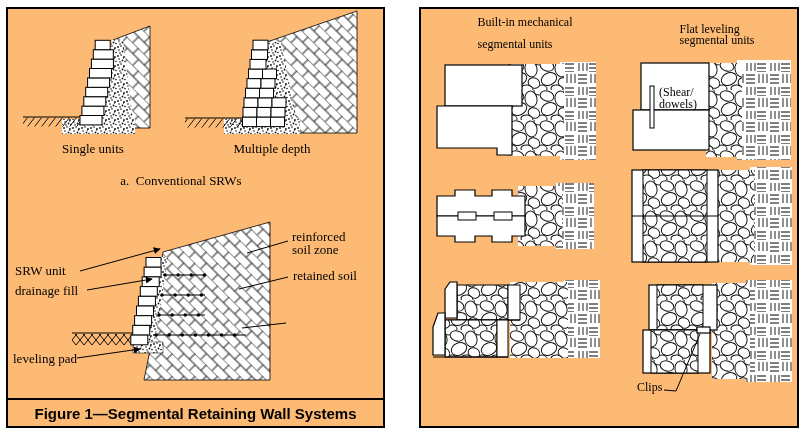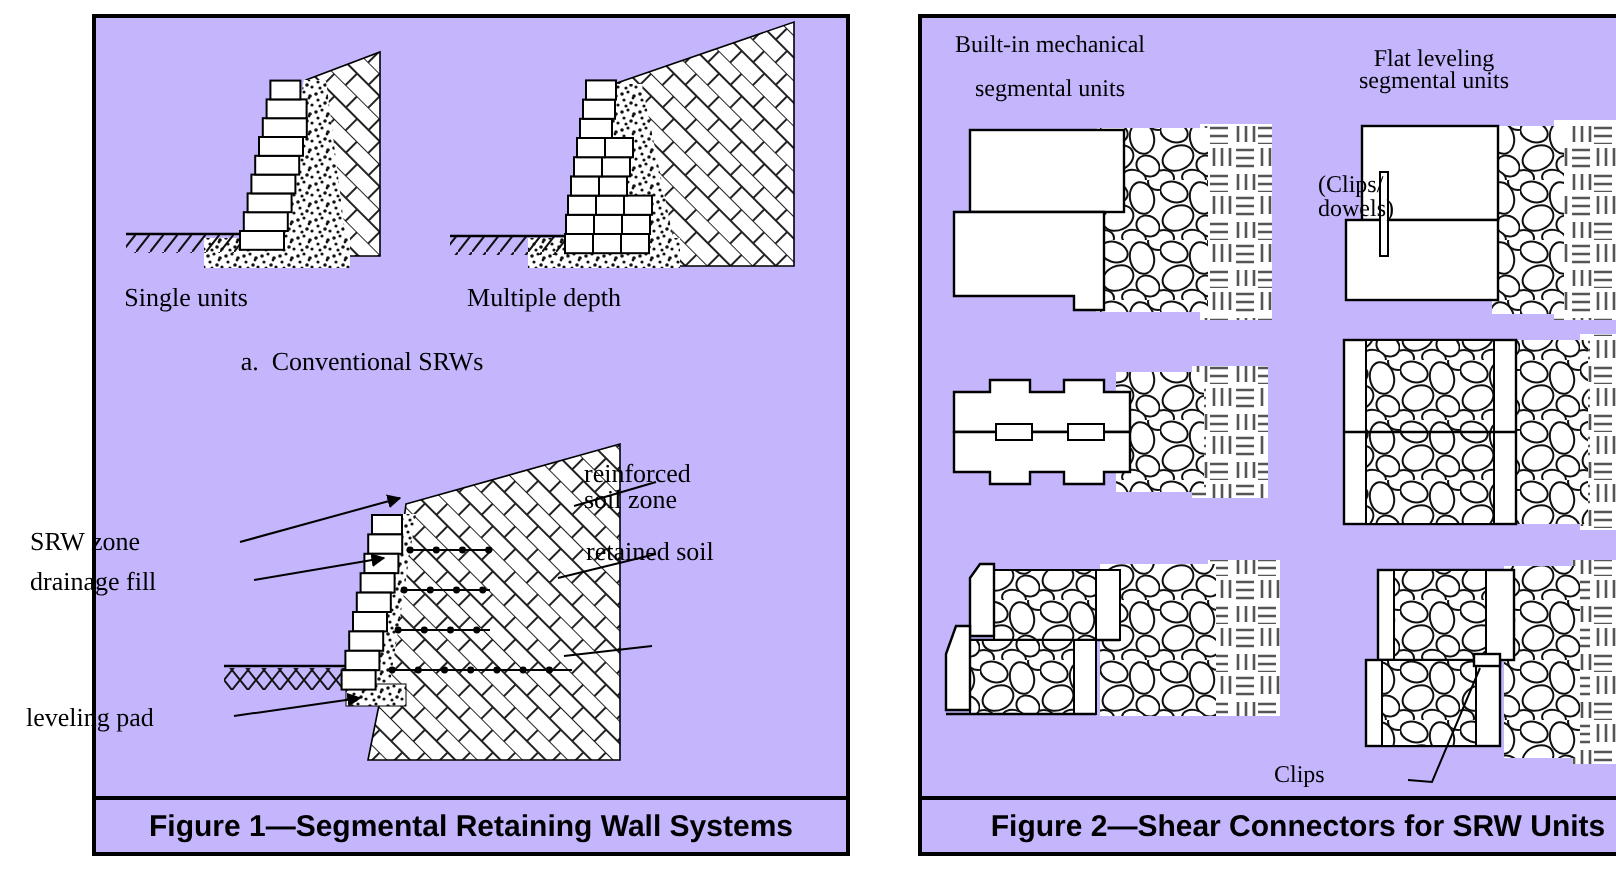--- a/index.html
+++ b/index.html
@@ -1,26 +1,26 @@
 <!DOCTYPE html>
 <html><head>
 <meta charset="utf-8">
 <style>
   html,body{margin:0;padding:0;background:#ffffff;}
   .page{position:relative;width:808px;height:436px;background:#fff;overflow:hidden;
         font-family:"Liberation Serif", serif;color:#000;}
-  .panel{position:absolute;border:2px solid #000;background:#c4b5fd;box-sizing:content-box;margin-left:40px;}
+  .panel{position:absolute;border:2px solid #000;background:#fdba74;box-sizing:content-box;}
   #panel1{left:6px;top:7px;width:375px;height:417px;}
   #panel2{left:419px;top:7px;width:376px;height:417px;}
   .titlebar{position:absolute;left:0;right:0;bottom:0;height:26px;border-top:2px solid #000;
         display:flex;align-items:center;justify-content:center;
         font-family:"Liberation Sans", sans-serif;font-weight:bold;font-size:15px;white-space:pre;}
   .draw{position:absolute;left:0;top:0;}
   .lbl{position:absolute;font-size:13px;line-height:13px;white-space:pre;}
-  .center{transform:translateX(-50%);text-align:center;}
+  .center{transform:translateX(-50%);text-align:left;}
   .hdr{font-size:12px;line-height:10.8px;}
   .small{font-size:12px;line-height:12px;}
 </style>
 </head>
 <body>
 
 <div class="page">
 
   <div class="panel" id="panel1">
     <svg class="draw" width="375" height="389" viewBox="8 9 375 389" preserveAspectRatio="none">
@@ -216,34 +216,33 @@
         <rect x="746" y="280" width="46" height="102" fill="url(#parquet)"></rect>
         <rect x="712" y="283" width="38" height="96" fill="url(#gravel)"></rect>
         <rect x="649" y="285" width="68" height="45" fill="#fff" stroke="#000" stroke-width="1.2"></rect>
         <rect x="657" y="285" width="46" height="45" fill="url(#gravel)" stroke="#000" stroke-width="1"></rect>
         <rect x="643" y="330" width="67" height="43" fill="#fff" stroke="#000" stroke-width="1.2"></rect>
         <rect x="651" y="330" width="47" height="43" fill="url(#gravel)" stroke="#000" stroke-width="1"></rect>
         <rect x="697" y="327" width="13" height="6" fill="#fff" stroke="#000" stroke-width="1.2"></rect>
         <polyline points="664,390 676,391 700,334" fill="none" stroke="#000" stroke-width="1"></polyline>
       </g>
     </svg>
-    <div class="titlebar">Figure 2—Shear Connectors for SRW Units</div>
   </div>
 
   <div class="lbl center" style="left:93px;top:142px">Single units</div>
   <div class="lbl center" style="left:272px;top:142px">Multiple depth</div>
   <div class="lbl center" style="left:181px;top:174px">a.  Conventional SRWs</div>
 
-  <div class="lbl" style="left:15px;top:264px">SRW zone</div>
+  <div class="lbl" style="left:15px;top:264px">SRW unit</div>
   <div class="lbl" style="left:15px;top:284px">drainage fill</div>
   <div class="lbl" style="left:13px;top:352px">leveling pad</div>
 
   <div class="lbl" style="left:292px;top:230px"><span>reinforced</span><br><span>soil zone</span></div>
   <div class="lbl" style="left:293px;top:269px">retained soil</div>
 
 
   <div class="lbl center hdr" style="left:525px;top:17px"><span>Built-in mechanical</span><br><br><span>segmental units</span></div>
   <div class="lbl center hdr" style="left:717px;top:24px"><span>Flat leveling</span><br><span>segmental units</span></div>
 
-  <div class="lbl small" style="left:659px;top:86px"><span>(Clips/</span><br><span>dowels)</span></div>
+  <div class="lbl small" style="left:659px;top:86px"><span>(Shear/</span><br><span>dowels)</span></div>
   <div class="lbl small" style="left:637px;top:381px">Clips</div>
 
 </div>
 
 </body></html>

